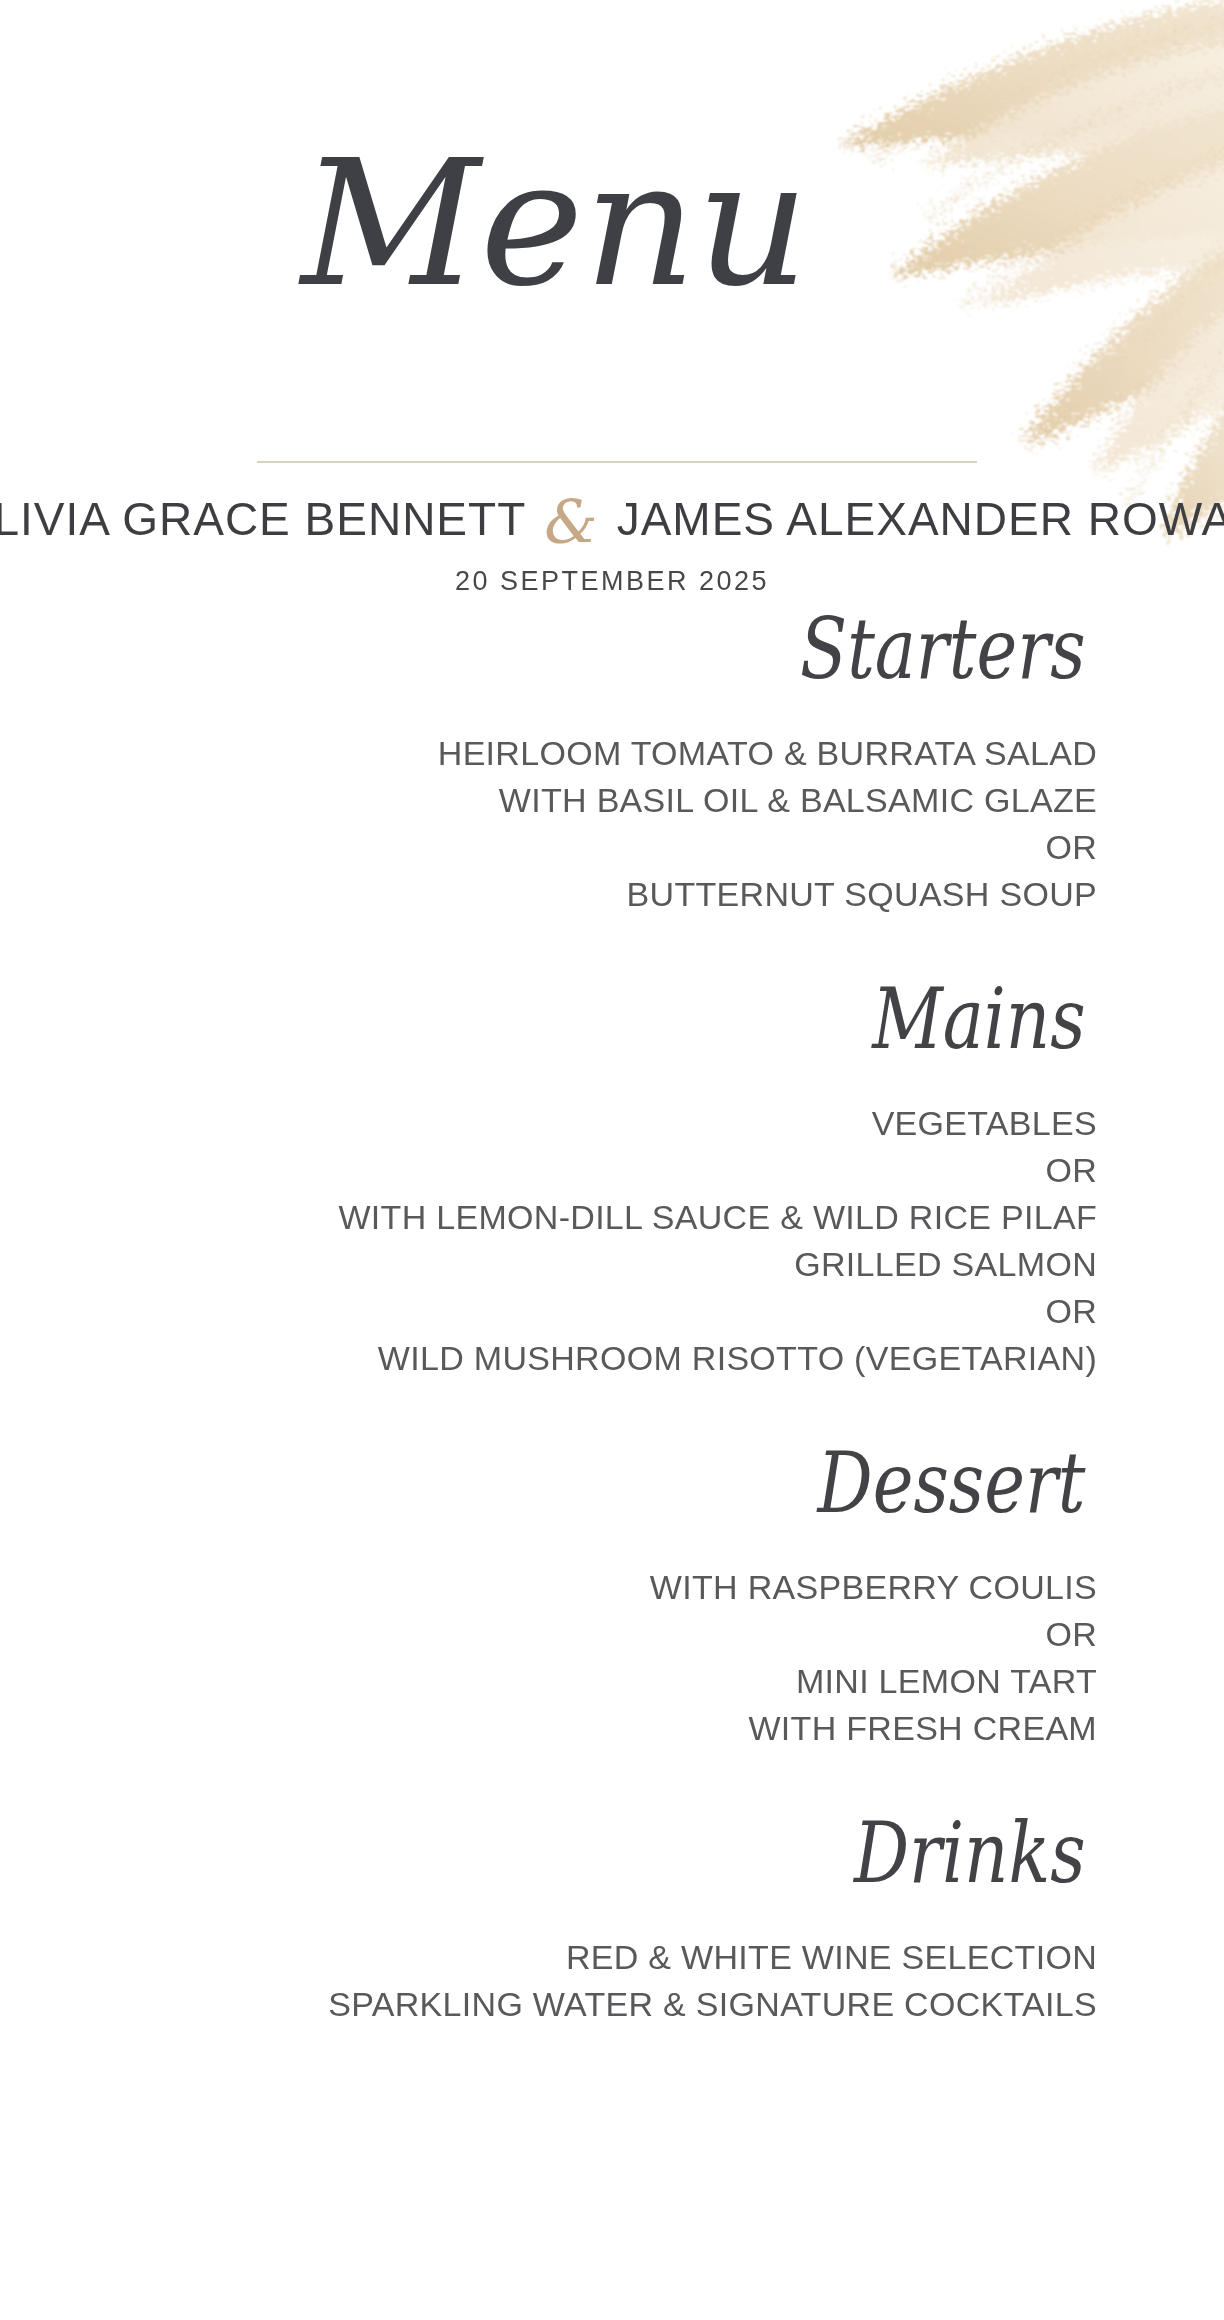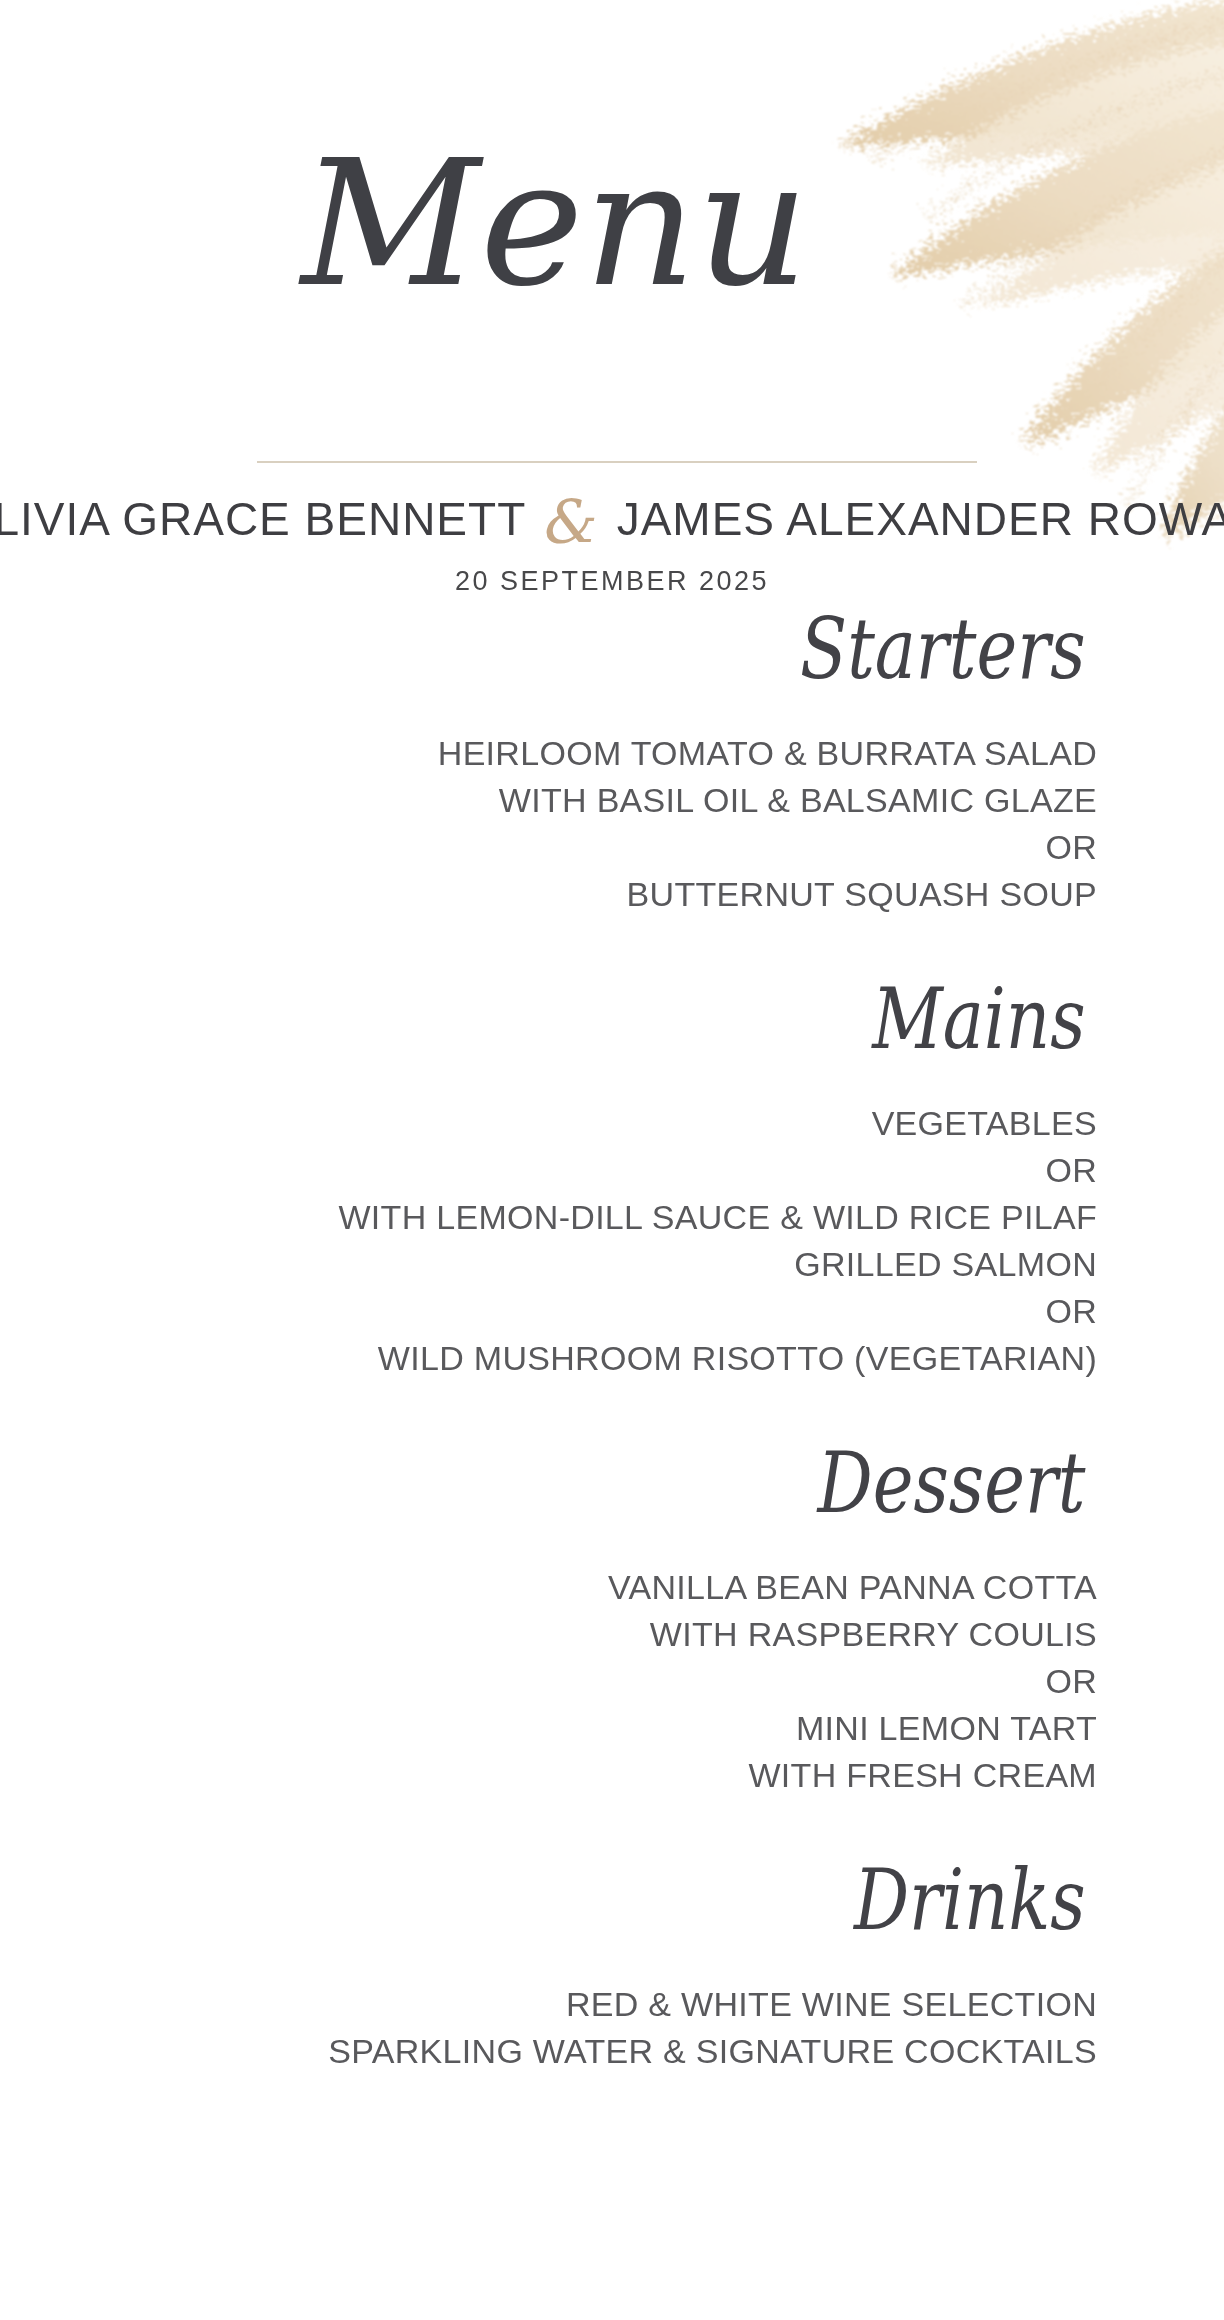--- a/index.html
+++ b/index.html
@@ -143,21 +143,20 @@
           <div class="menu-line">WITH LEMON-DILL SAUCE &amp; WILD RICE PILAF</div>
           <div class="menu-line">GRILLED SALMON</div>
           <div class="menu-line">OR</div>
           <div class="menu-line">WILD MUSHROOM RISOTTO (VEGETARIAN)</div>
         </div>
   </div>
 
   <div class="section">
     <div class="section-heading">Dessert</div>
     <div class="section-lines">
-          <div class="menu-line">VANILLA BEAN PANNA COTTA</div>
           <div class="menu-line">WITH RASPBERRY COULIS</div>
           <div class="menu-line">OR</div>
           <div class="menu-line">MINI LEMON TART</div>
           <div class="menu-line">WITH FRESH CREAM</div>
         </div>
   </div>
 
   <div class="section">
     <div class="section-heading">Drinks</div>
     <div class="section-lines">

